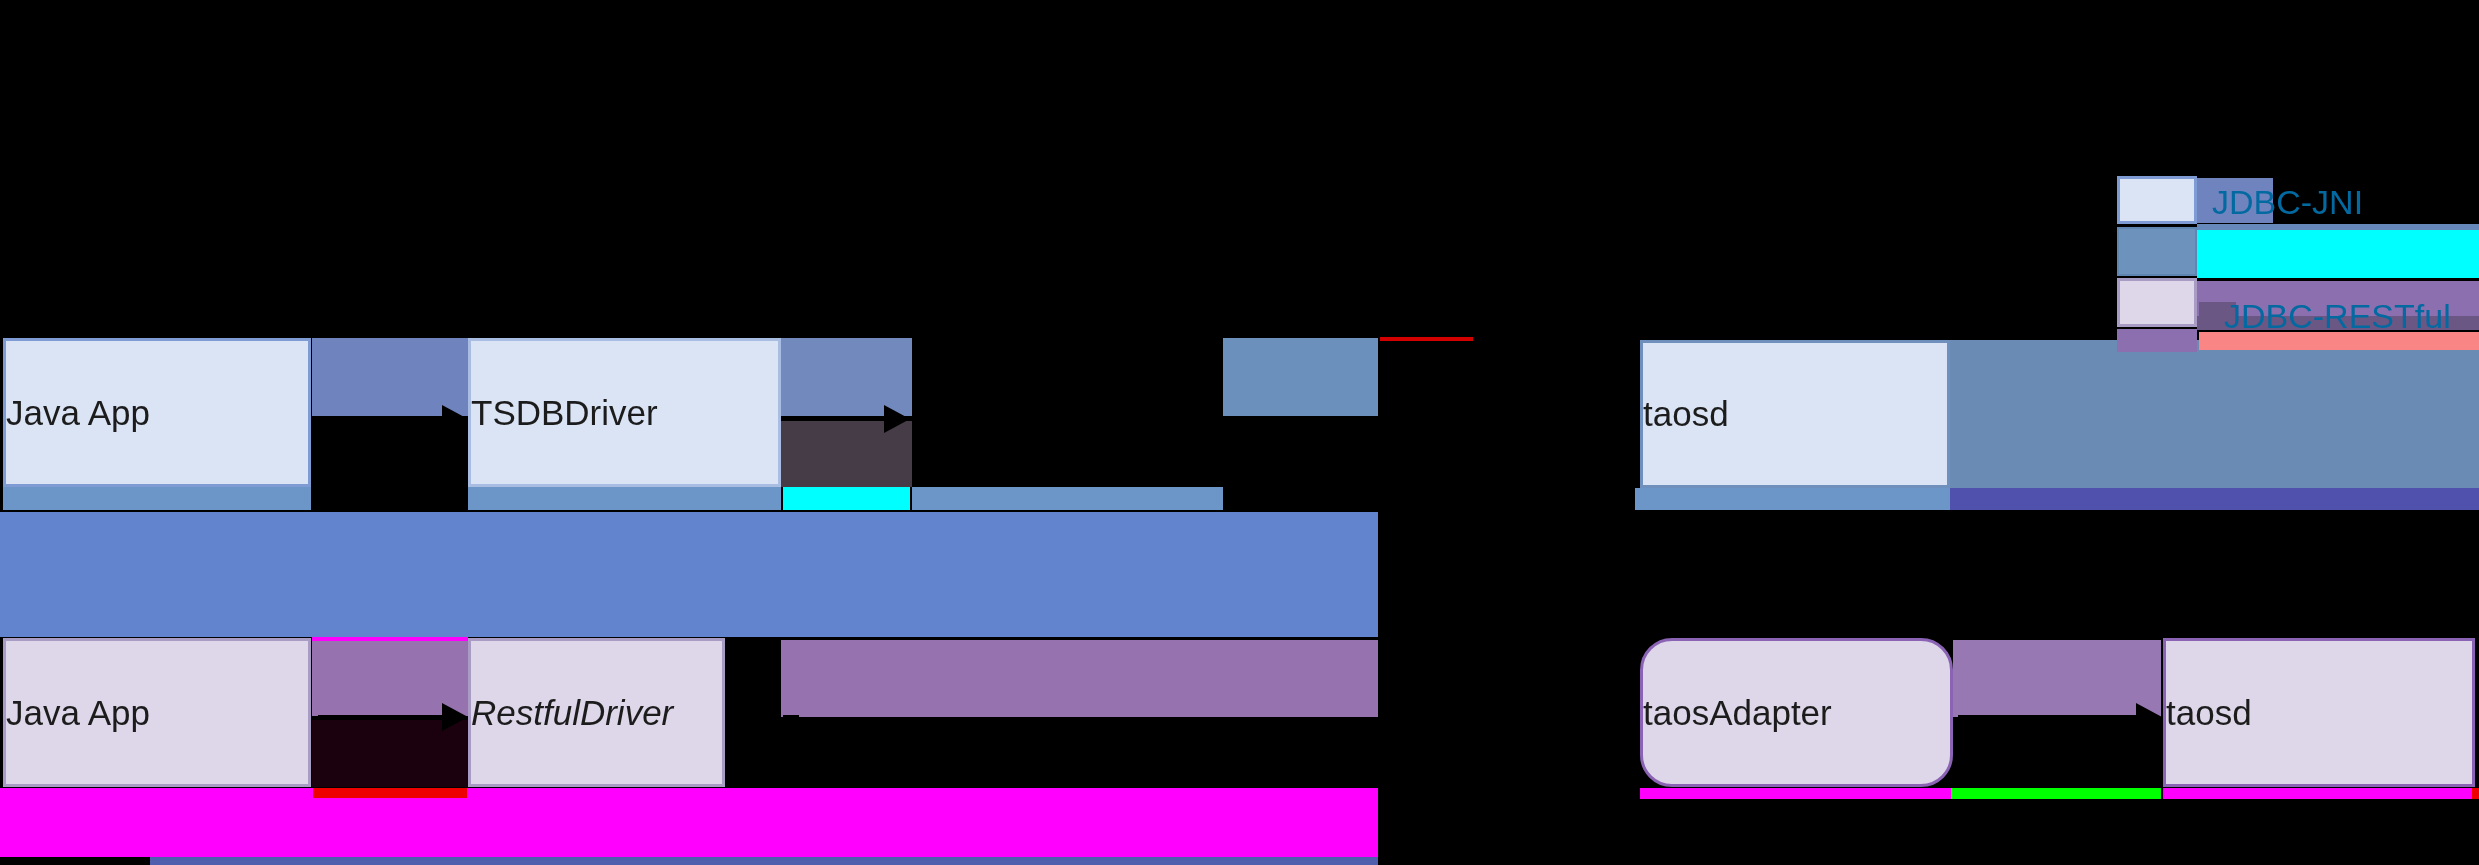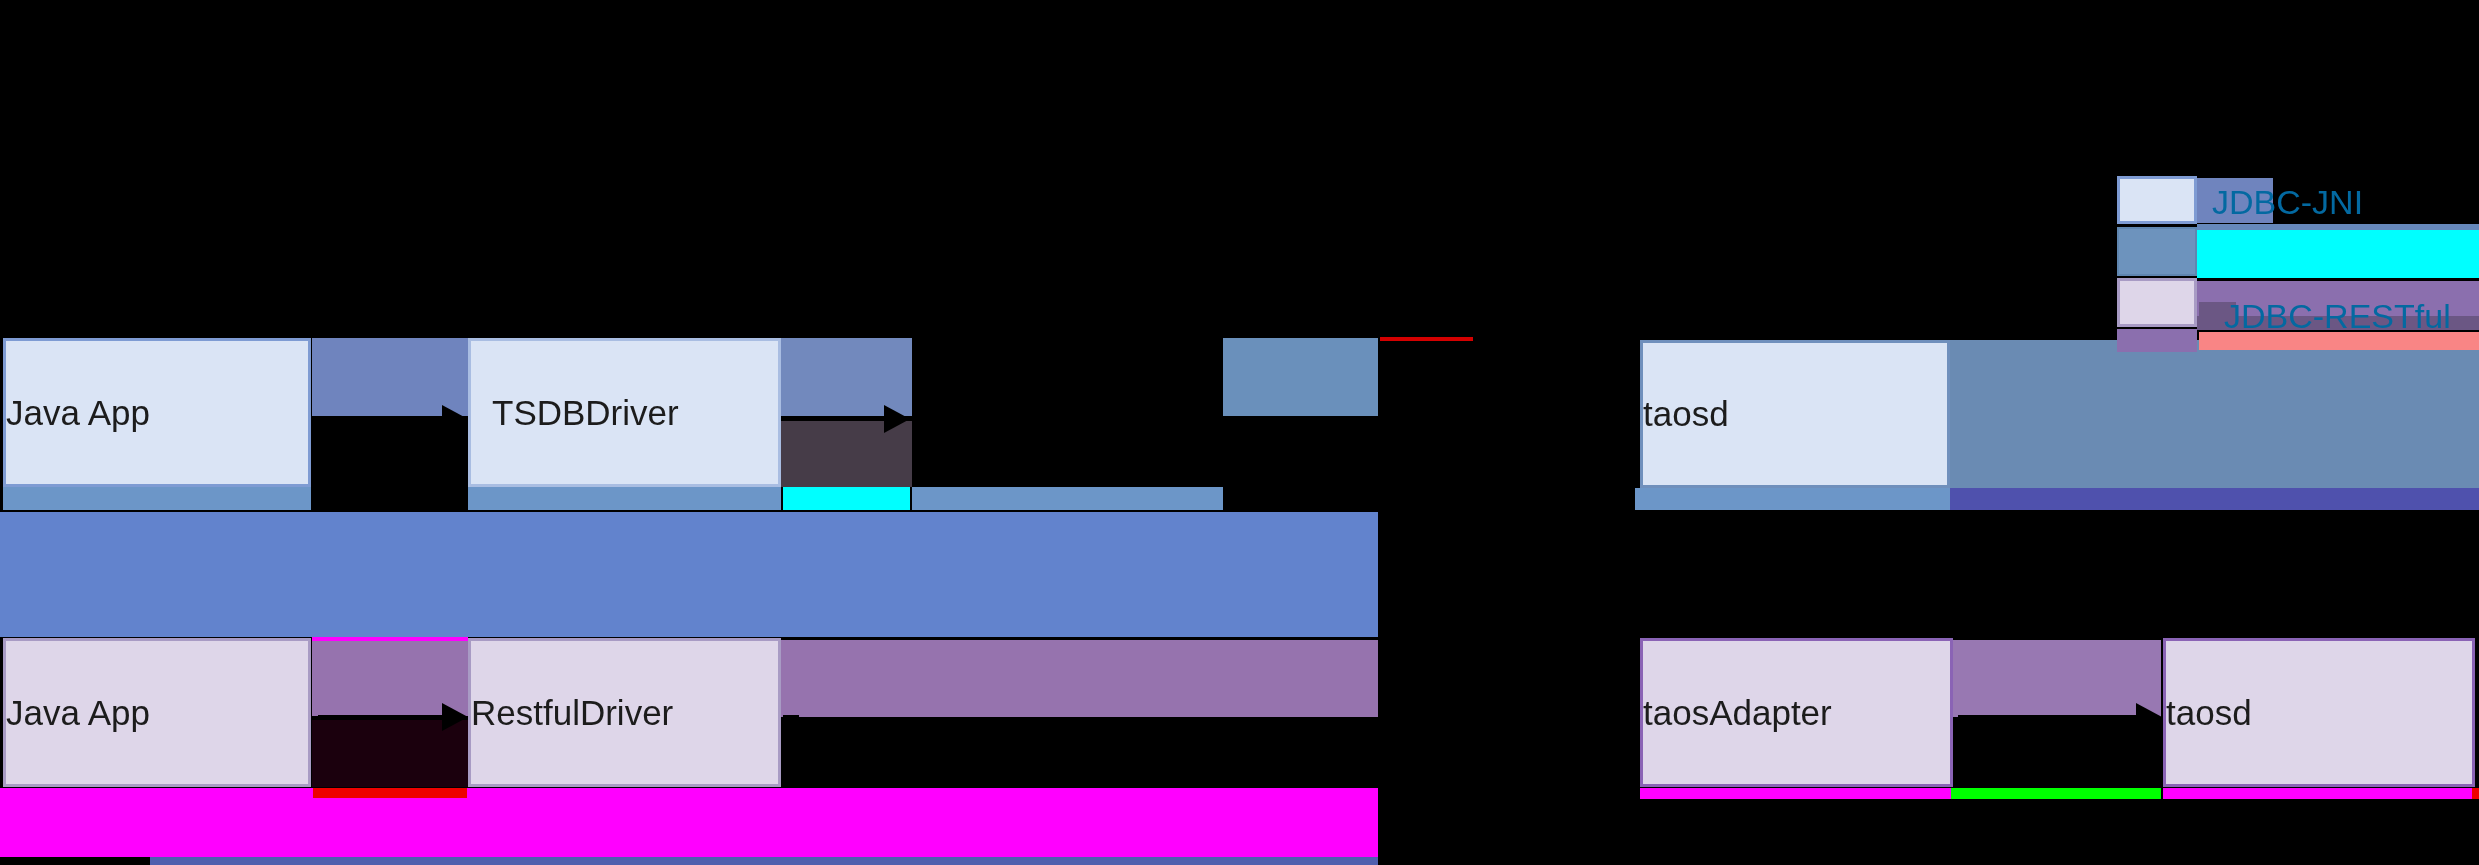--- a/index.html
+++ b/index.html
@@ -5,21 +5,21 @@
   html,body{margin:0;padding:0;background:#000;}
   .stage{
     position:relative;width:2479px;height:865px;background:var(--c-bg,#000);
     overflow:hidden;font-family:"Liberation Sans","DejaVu Sans",sans-serif;
   }
   .node{
     position:absolute;display:flex;align-items:center;justify-content:flex-start;
     font-size:35px;color:var(--c-ink,#1c1c1c);box-sizing:border-box;
   }
   .node.blue{background:var(--c-boxBlueFill);border:3px solid var(--c-boxBlueBorder);}
-  .node.blue-light{background:var(--c-boxBlueFill);border:3px solid var(--c-boxBlueBorderLight);padding-left:21px;}
+  .node.blue-light{background:var(--c-boxBlueFill);border:3px solid var(--c-boxBlueBorderLight);}
   .node.taosd-top{background:var(--c-boxBlueFill);border:3px solid var(--c-taosdBorder);}
   .node.purple-light{background:var(--c-boxPurpleFill);border:3px solid var(--c-boxPurpleBorderLight);}
   .node.purple{background:var(--c-boxPurpleFill);border:3px solid var(--c-boxPurpleBorder);}
   .band{position:absolute;}
   .arrow-line{position:absolute;height:4px;background:#000;}
   .arrow-head{
     position:absolute;width:0;height:0;
     border-left:26px solid #000;border-top:14px solid transparent;border-bottom:14px solid transparent;
   }
   .legend-swatch{position:absolute;box-sizing:border-box;}
@@ -81,24 +81,24 @@
 
   <div class="arrow-line" style="left:318px;top:715px;width:126px;"></div>
   <div class="arrow-head" style="left:442px;top:703px;"></div>
   <div class="arrow-line" style="left:783px;top:715px;width:16px;"></div>
   <div class="arrow-line" style="left:1958px;top:715px;width:178px;"></div>
   <div class="arrow-head" style="left:2136px;top:703px;"></div>
 
   <div class="node purple-light" style="left:3px;top:638px;width:308px;height:149px;">
     <span>Java App</span>
   </div>
-  <div class="node purple-light" style="left:468px;top:638px;width:313px;height:149px;">
+  <div class="node purple-light" style="left:468px;top:638px;width:257px;height:149px;font-style:italic;">
     <span>RestfulDriver</span>
   </div>
-  <div class="node purple" style="left:1640px;top:638px;width:313px;height:149px;">
+  <div class="node purple" style="left:1640px;top:638px;width:313px;height:149px;border-radius:32px;">
     <span>taosAdapter</span>
   </div>
   <div class="node purple" style="left:2163px;top:638px;width:312px;height:149px;">
     <span>taosd</span>
   </div>
 
   <div class="band" style="left:0px;top:788px;width:1378px;height:69px;background:var(--c-magenta);"></div>
   <div class="band" style="left:313px;top:788px;width:154px;height:10px;background:var(--c-red);"></div>
   <div class="band" style="left:150px;top:857px;width:1228px;height:8px;background:var(--c-bottomStrip);"></div>
   <div class="band" style="left:1640px;top:788px;width:311px;height:11px;background:var(--c-magenta);"></div>

